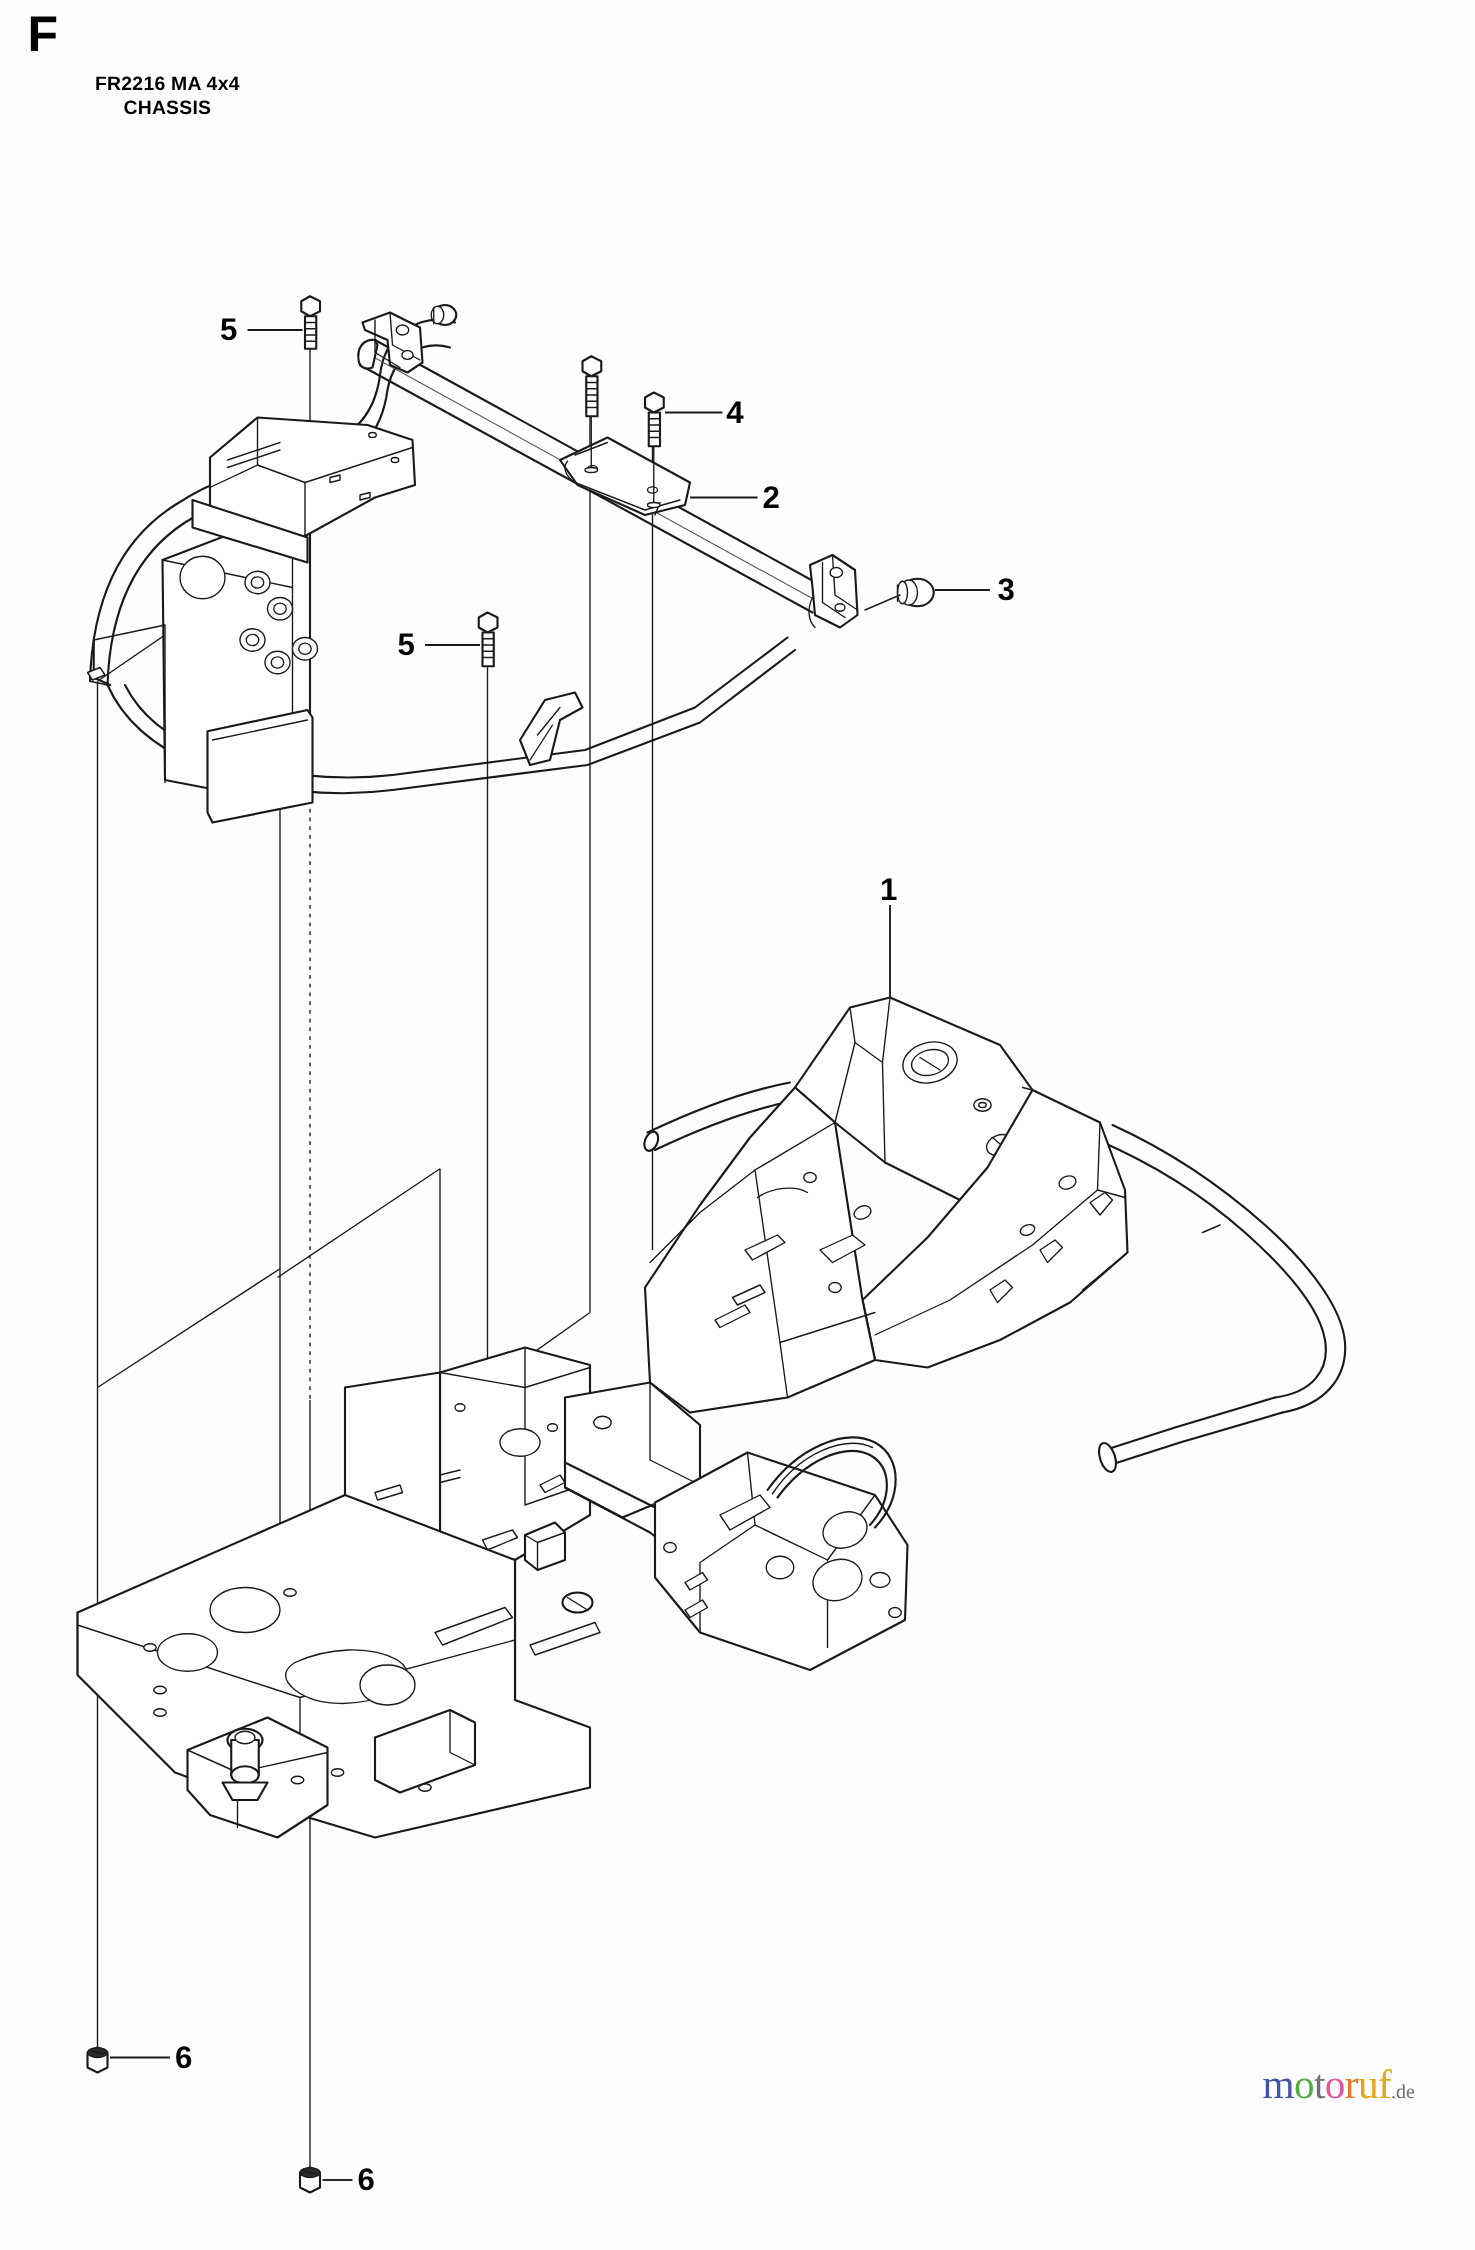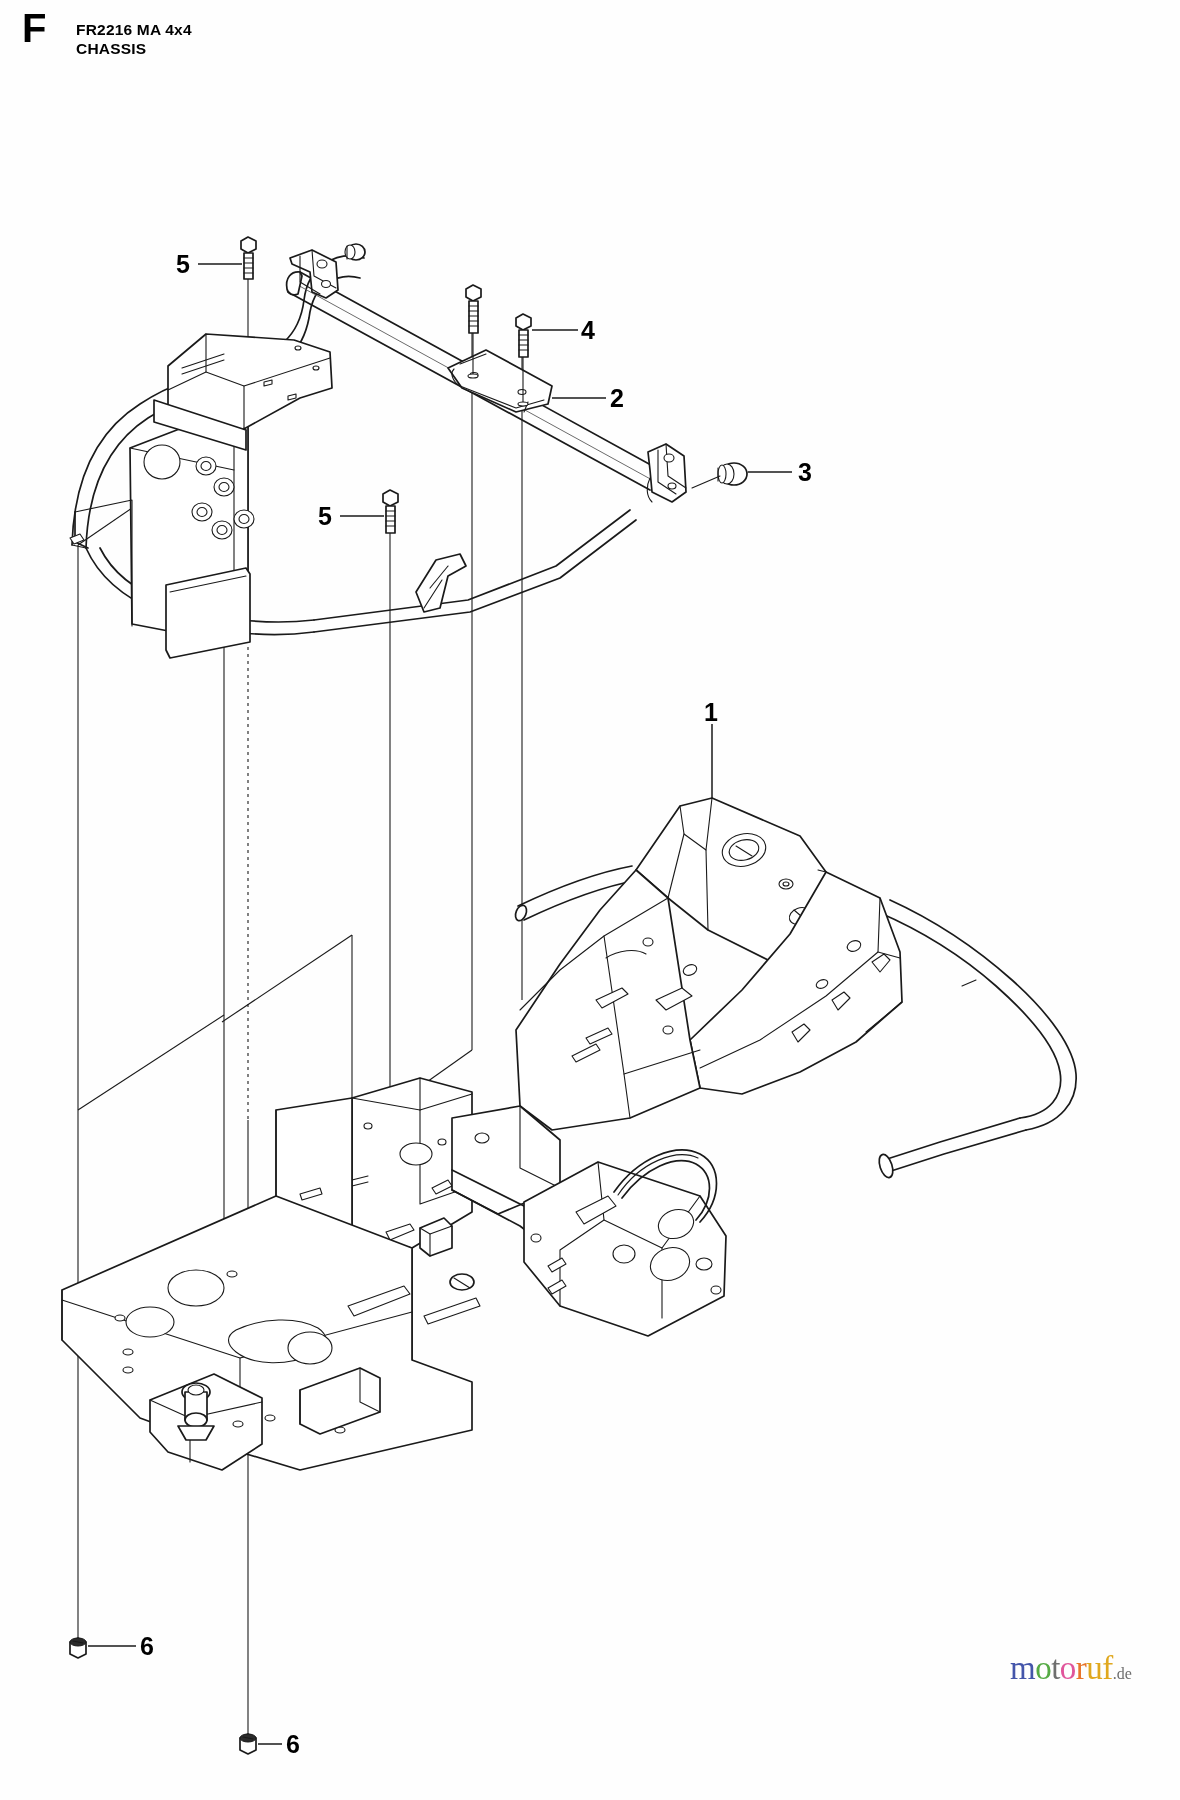--- a/index.html
+++ b/index.html
@@ -41,26 +41,28 @@
   #title-block {
     position: absolute;
     left: 76px;
     top: 20px;
   }
   #model-name {
     font-size: 15.5px;
     font-weight: bold;
     line-height: 19px;
     letter-spacing: 0.2px;
+    margin-top: 38px;
   }
   #section-name {
     font-size: 15.5px;
     font-weight: bold;
     line-height: 19px;
     letter-spacing: 0.2px;
+    text-align: center;
   }
 
   
   #drawing {
     position: absolute;
     left: 0;
     top: 0;
     width: 1180px;
     height: 1800px;
   }

